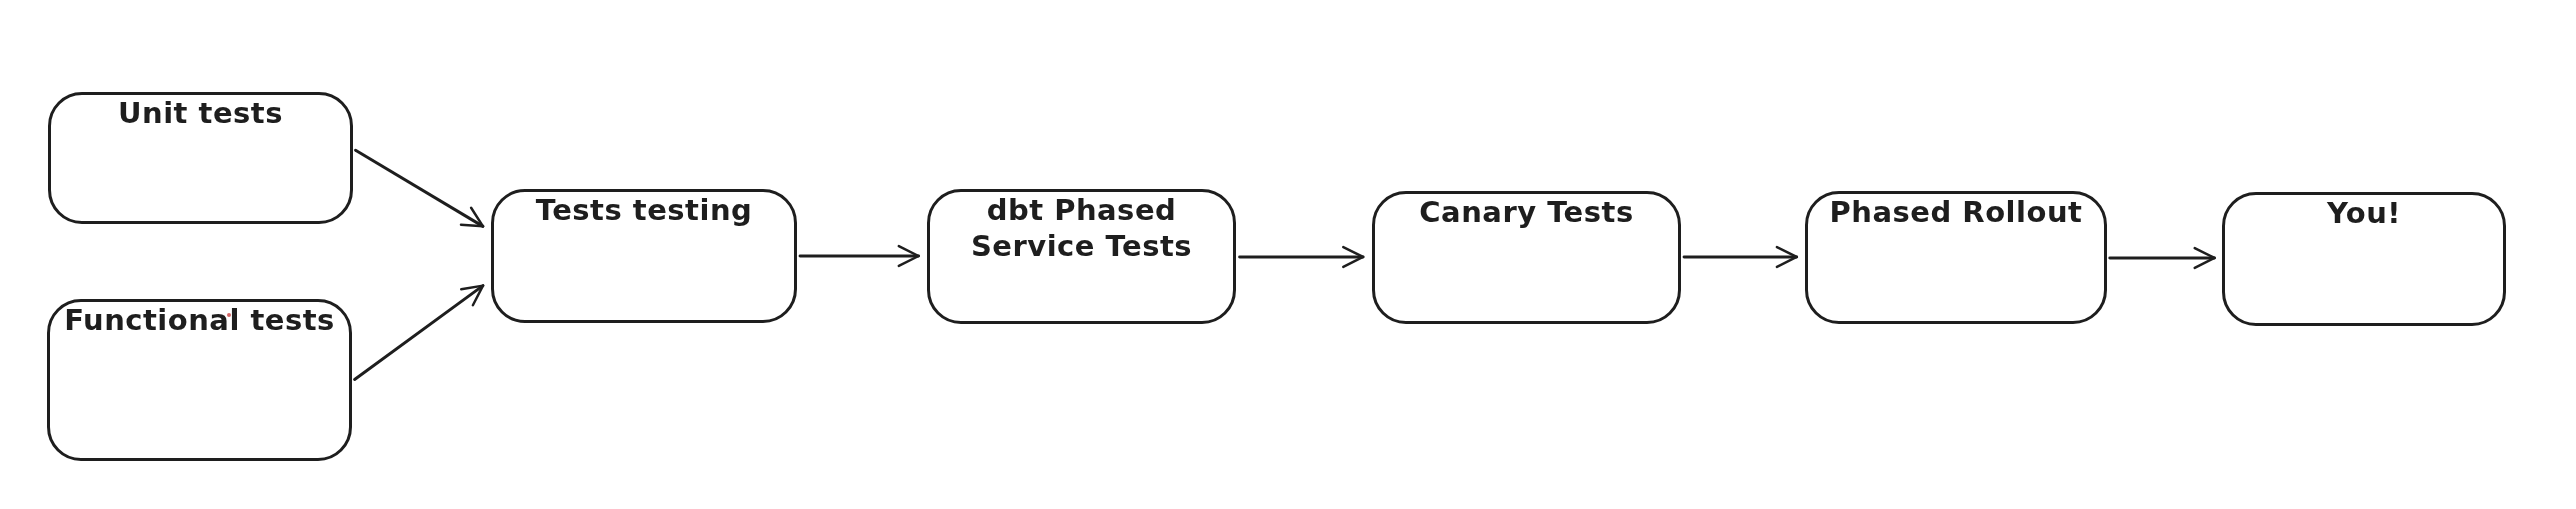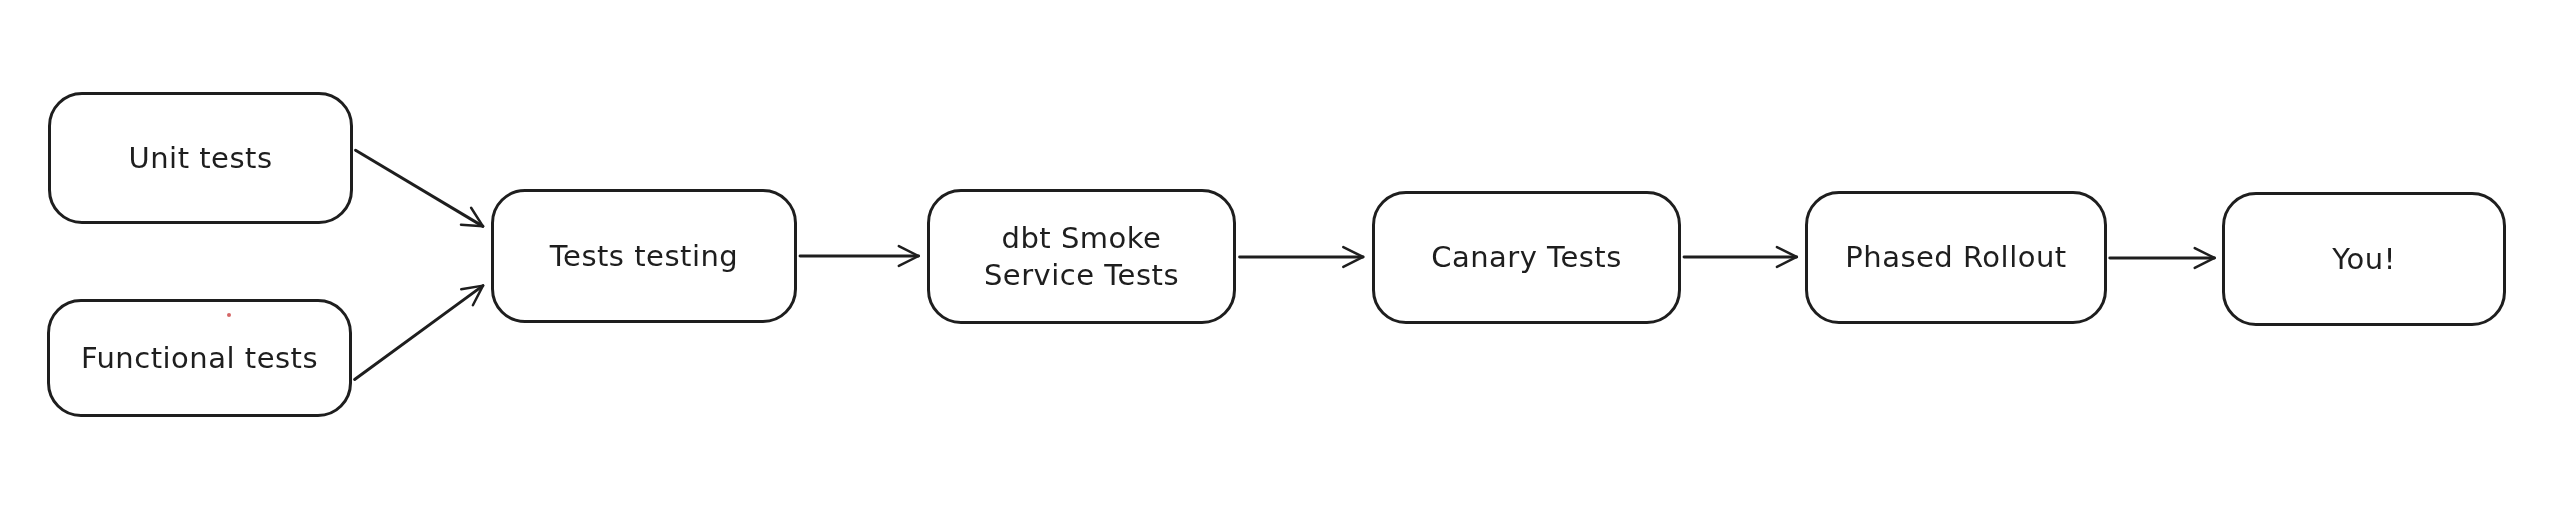--- a/index.html
+++ b/index.html
@@ -32,23 +32,23 @@
     width: 2576px;
     height: 510px;
     color: var(--stroke);
   }
   .node {
     position: absolute;
     border: 3.5px solid var(--stroke);
     border-radius: 34px;
     background: var(--bg);
     display: flex;
-    align-items: center;
     justify-content: center;
     text-align: center;
+    font-weight: bold;
   }
   .node-label {
     font-size: 29px;
     line-height: 1.25;
     white-space: pre-line;
     letter-spacing: 0.5px;
     color: var(--stroke);
   }
   .speck {
     position: absolute;
@@ -75,32 +75,32 @@
     <line x1="810" y1="259" x2="930" y2="259" stroke="currentColor" stroke-width="3" stroke-linecap="round" marker-end="url(#arrowhead)"></line>
     <line x1="1255" y1="260" x2="1380" y2="260" stroke="currentColor" stroke-width="3" stroke-linecap="round" marker-end="url(#arrowhead)"></line>
     <line x1="1705" y1="260" x2="1819" y2="260" stroke="currentColor" stroke-width="3" stroke-linecap="round" marker-end="url(#arrowhead)"></line>
     <line x1="2136" y1="261" x2="2242" y2="261" stroke="currentColor" stroke-width="3" stroke-linecap="round" marker-end="url(#arrowhead)"></line>
   </svg>
 
   <div class="node" style="left:48px; top:92px; width:305px; height:132px;">
     <span class="node-label">Unit tests</span>
   </div>
 
-  <div class="node" style="left:47px; top:299px; width:305px; height:118px;">
+  <div class="node" style="left:47px; top:299px; width:305px; height:162px;">
     <span class="node-label">Functional tests</span>
   </div>
 
   <div class="speck" style="left:227px; top:313px;"></div>
 
   <div class="node" style="left:491px; top:189px; width:306px; height:134px;">
     <span class="node-label">Tests testing</span>
   </div>
 
   <div class="node" style="left:927px; top:189px; width:309px; height:135px;">
-    <span class="node-label">dbt Smoke
+    <span class="node-label">dbt Phased
 Service Tests</span>
   </div>
 
   <div class="node" style="left:1372px; top:191px; width:309px; height:133px;">
     <span class="node-label">Canary Tests</span>
   </div>
 
   <div class="node" style="left:1805px; top:191px; width:302px; height:133px;">
     <span class="node-label">Phased Rollout</span>
   </div>

